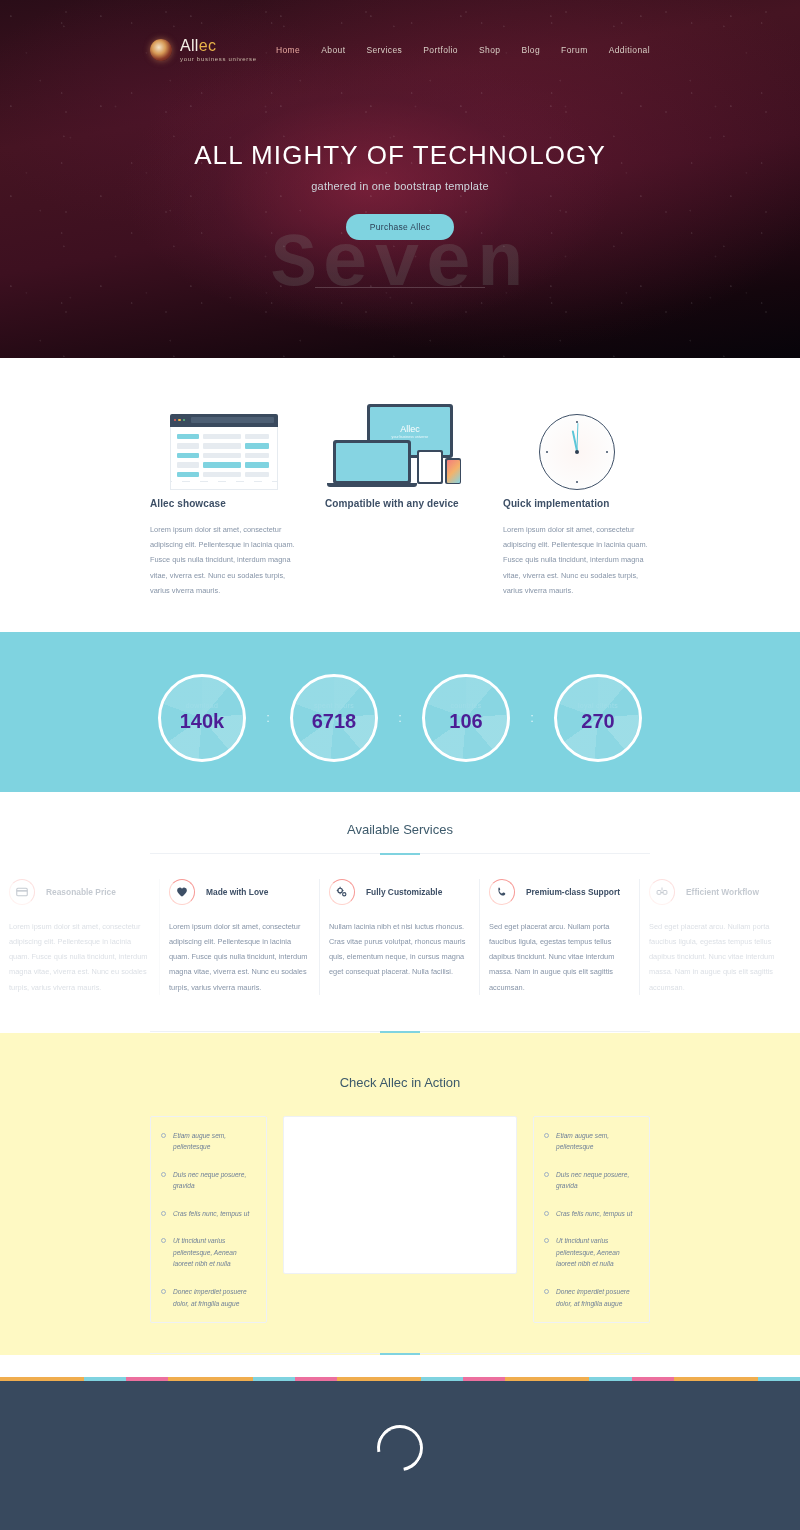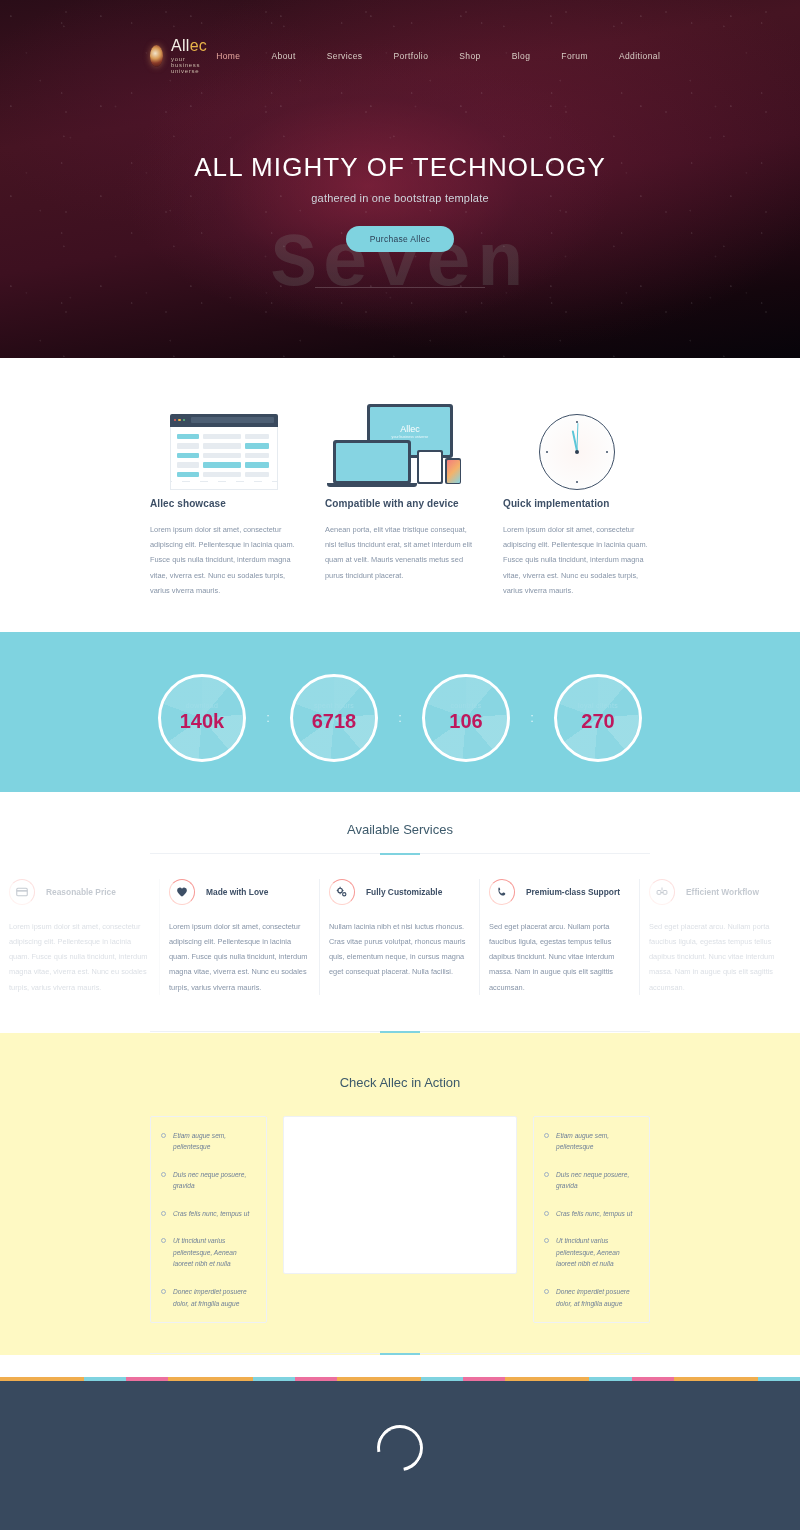--- a/index.html
+++ b/index.html
@@ -52,21 +52,21 @@
     box-shadow:0 0 6px rgba(220,150,90,0.5);
   }
   .brand-text .brand-name {
     font-size:16px; color:#f4efe6; letter-spacing:0.3px; line-height:1.05;
     font-weight:400;
   }
   .brand-text .brand-name .accent { color:#e8b44a; }
   .brand-text .brand-tag {
     font-size:6px; color:#c9b9a8; letter-spacing:0.7px; margin-top:1px;
   }
-  .nav-links { margin-left:auto; display:flex; align-items:center; gap:31px; }
+  .nav-links { margin-left:auto; display:flex; align-items:center; gap:21px; }
   .nav-links a {
     font-size:8.5px; color:#d9cfc6; text-decoration:none; letter-spacing:0.4px;
   }
   .nav-links a.active { color:#e8a9a0; }
 
   .hero-body { position:relative; z-index:5; text-align:center; margin-top:78px; }
   .hero-title {
     font-size:26px; font-weight:400; color:#ffffff; letter-spacing:1.1px;
   }
   .hero-sub {
@@ -193,21 +193,21 @@
     background:conic-gradient(
       rgba(255,255,255,0.20) 0deg 40deg,
       rgba(255,255,255,0.08) 40deg 85deg,
       rgba(255,255,255,0.24) 85deg 140deg,
       rgba(255,255,255,0.10) 140deg 185deg,
       rgba(255,255,255,0.22) 185deg 235deg,
       rgba(255,255,255,0.07) 235deg 290deg,
       rgba(255,255,255,0.18) 290deg 360deg);
   }
   .counter-label { position:relative; font-size:7px; color:#9fdde8; letter-spacing:0.3px; }
-  .counter-value { position:relative; font-size:20px; color:#be185d; font-weight:700; margin-top:1px; }
+  .counter-value { position:relative; font-size:20px; color:#4c1d95; font-weight:700; margin-top:1px; }
   .counter-sep {
     width:44px; text-align:center; color:#ffffff; font-size:13px; opacity:0.75; line-height:1;
   }
 
   
   .services { background:#fff; padding:30px 0 0 0; position:relative; }
   .sec-title { text-align:center; font-size:13px; color:#3d5a6b; font-weight:400; }
   .sec-underline {
     width:40px; height:2px; background:#7fd3e0; margin:10px auto 0 auto;
   }
@@ -368,21 +368,20 @@
           <div class="dev-lap-base"></div>
           <div class="dev-tablet">
               <div class="dev-tab-screen"></div>
             </div>
           <div class="dev-phone">
               <div class="dev-ph-screen"></div>
             </div>
         </div>
       </div>
       <div class="feature-h">Compatible with any device</div>
-      <div class="feature-p">Aenean porta, elit vitae tristique consequat, nisl tellus tincidunt erat, sit amet interdum elit quam at velit. Mauris venenatis metus sed purus tincidunt placerat.</div>
     </div>
 
     <div class="feature">
       <div class="feature-art">
         <div class="clock">
           <span class="tick t12"></span>
             <span class="tick t3"></span>
           <span class="tick t6"></span>
             <span class="tick t9"></span>
           <span class="hand hand-min"></span>

